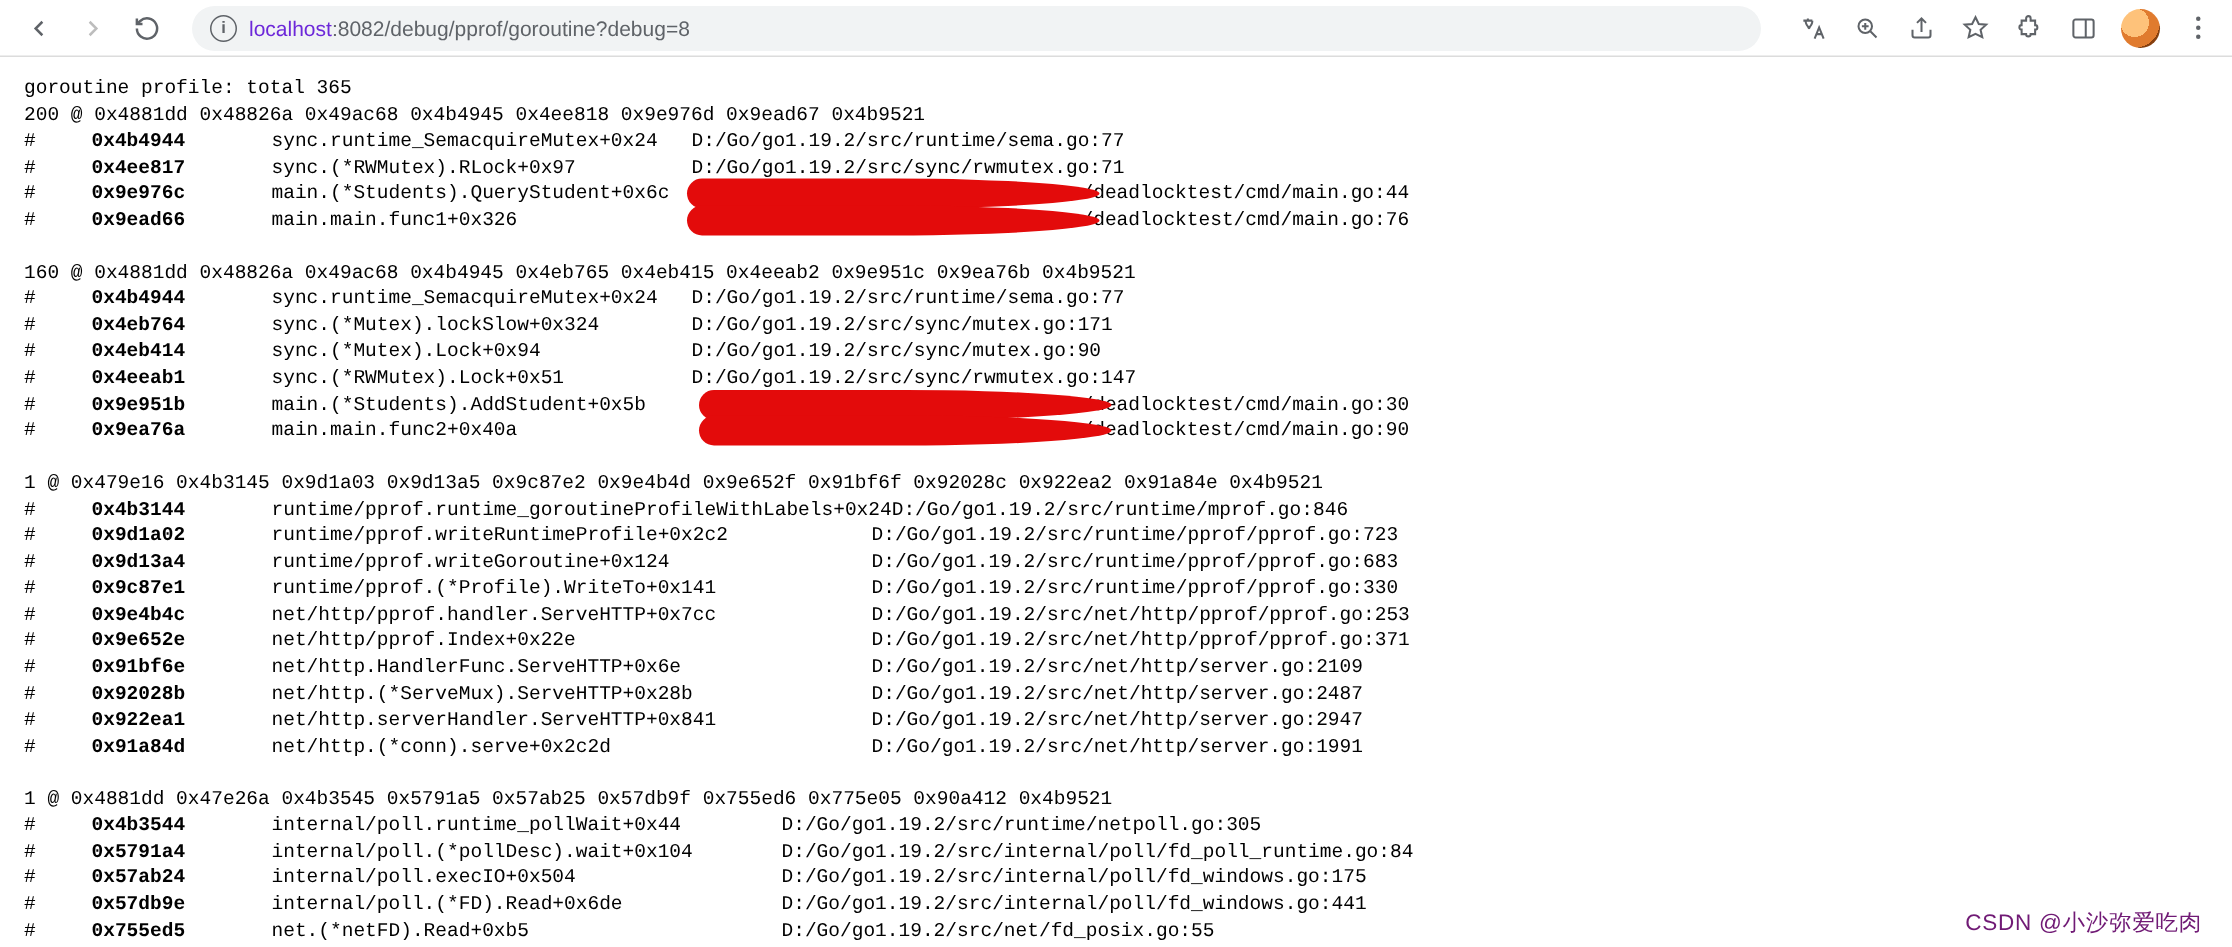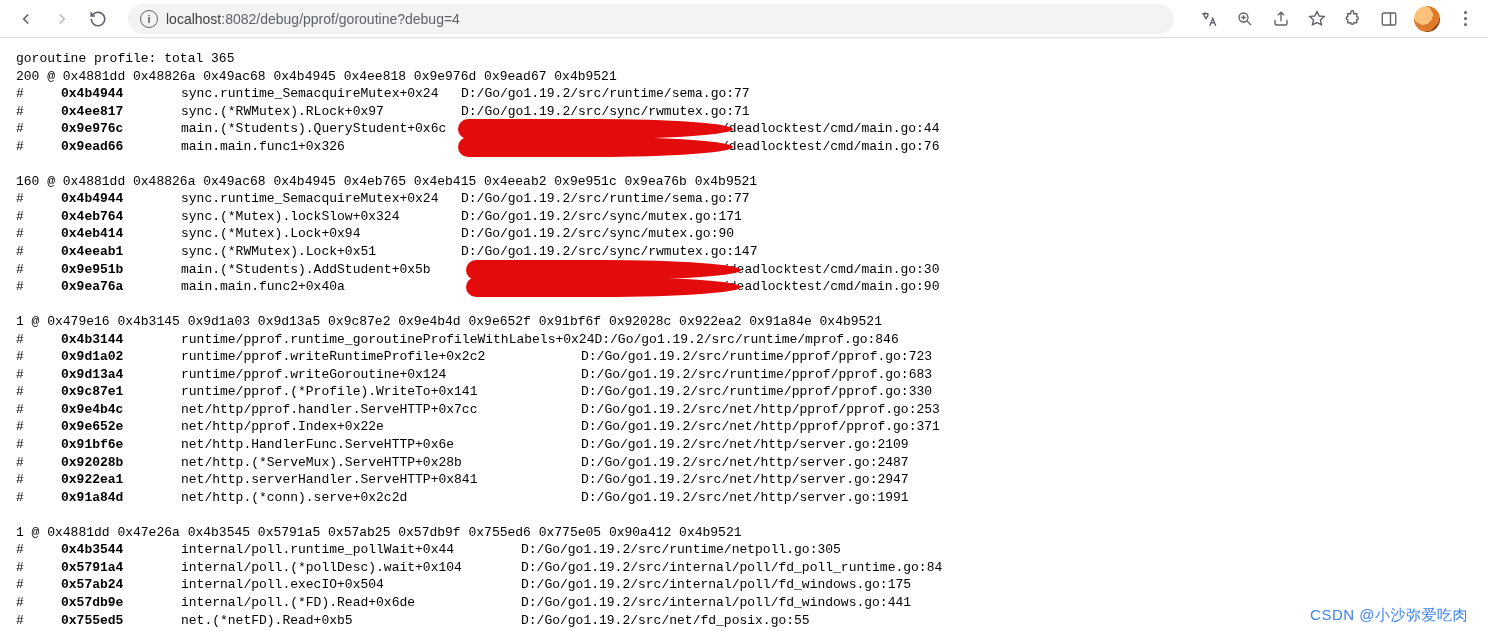--- a/index.html
+++ b/index.html
@@ -10,21 +10,21 @@
     padding: 0 12px; border-bottom: 1px solid #dcdcdc; background: #fff;
   }
   .nav-btn { width: 28px; height: 28px; display: flex; align-items: center; justify-content: center;
              border-radius: 50%; color: #5f6368; cursor: pointer; }
   .nav-btn.disabled { color: #bdbdbd; }
   .url-bar { flex: 1; height: 30px; border-radius: 15px; background: #f1f3f4; display: flex; align-items: center;
              padding: 0 12px; margin: 0 8px; gap: 8px; }
   .url-info-icon { width: 18px; height: 18px; display: flex; align-items: center; justify-content: center;
                    border-radius: 50%; border: 1.5px solid #5f6368; color: #5f6368; font-size: 11px; font-weight: bold; }
   .url-text { color: #000; font-size: 14px; font-family: Arial, sans-serif; }
-  .url-text .host { color: #404040; }
+  .url-text .host { color: #6d28d9; }
   .url-text .path { color: #5f6368; }
   .right-icons { display: flex; align-items: center; gap: 14px; margin-left: 8px; color: #5f6368; }
   .right-icon { width: 22px; height: 22px; display: flex; align-items: center; justify-content: center; }
   .avatar { width: 26px; height: 26px; border-radius: 50%; background: radial-gradient(circle at 35% 35%, #fec27a 0 40%, #e07b2e 40% 70%, #863f0e 70% 100%); }
   .menu-dots { display: flex; flex-direction: column; gap: 3px; }
   .menu-dots span { width: 3px; height: 3px; background: #5f6368; border-radius: 50%; }
 
   .content {
     padding: 12px 16px 16px 16px;
     font-family: "Courier New", monospace;
@@ -41,21 +41,21 @@
   .redact {
     position: absolute; background: #e30b0b; height: 18px; z-index: 5;
     border-radius: 10px 50% 50% 10px / 50% 50% 50% 50%;
   }
   .redact::before, .redact::after {
     content: ""; position: absolute; background: #e30b0b; border-radius: 50%;
   }
   .redact.r1 { top: 0; left: 0; width: 275px; height: 20px; }
   .redact-wrap { position: absolute; }
   .watermark {
-    position: absolute; right: 20px; bottom: 6px; color: #3b82f6;
+    position: absolute; right: 20px; bottom: 6px; color: #701a75;
     font-family: Arial, sans-serif; font-size: 15px; letter-spacing: 0.5px;
   }
 </style>
 </head>
 <body>
 <div class="browser">
 
   <div class="toolbar">
     <div class="nav-btn">
       <svg width="18" height="18" viewBox="0 0 24 24" fill="none" stroke="#5f6368" stroke-width="2.2">
@@ -69,21 +69,21 @@
     </div>
     <div class="nav-btn">
       <svg width="18" height="18" viewBox="0 0 24 24" fill="none" stroke="#5f6368" stroke-width="2.2">
           <path d="M3 12a9 9 0 1 0 3-6.7L3 8"></path>
           <path d="M3 3v5h5"></path>
         </svg>
     </div>
     <div class="url-bar">
       <div class="url-info-icon">i</div>
       <span class="url-text">
-        <span class="host">localhost</span><span class="path">:8082</span><span class="path">/debug/pprof/goroutine?debug=4</span>
+        <span class="host">localhost</span><span class="path">:8082</span><span class="path">/debug/pprof/goroutine?debug=8</span>
       </span>
     </div>
     <div class="right-icons">
       <div class="right-icon">
         <svg width="18" height="18" viewBox="0 0 24 24" fill="none" stroke="#5f6368" stroke-width="1.8">
             <path d="M3 5h8M7 3v2M5 5c0 4 4 7 4 7M11 5c0 4-4 7-4 7"></path>
             <path d="M13 21l4-10 4 10M14.5 17h5"></path>
           </svg>
       </div>
       <div class="right-icon">

